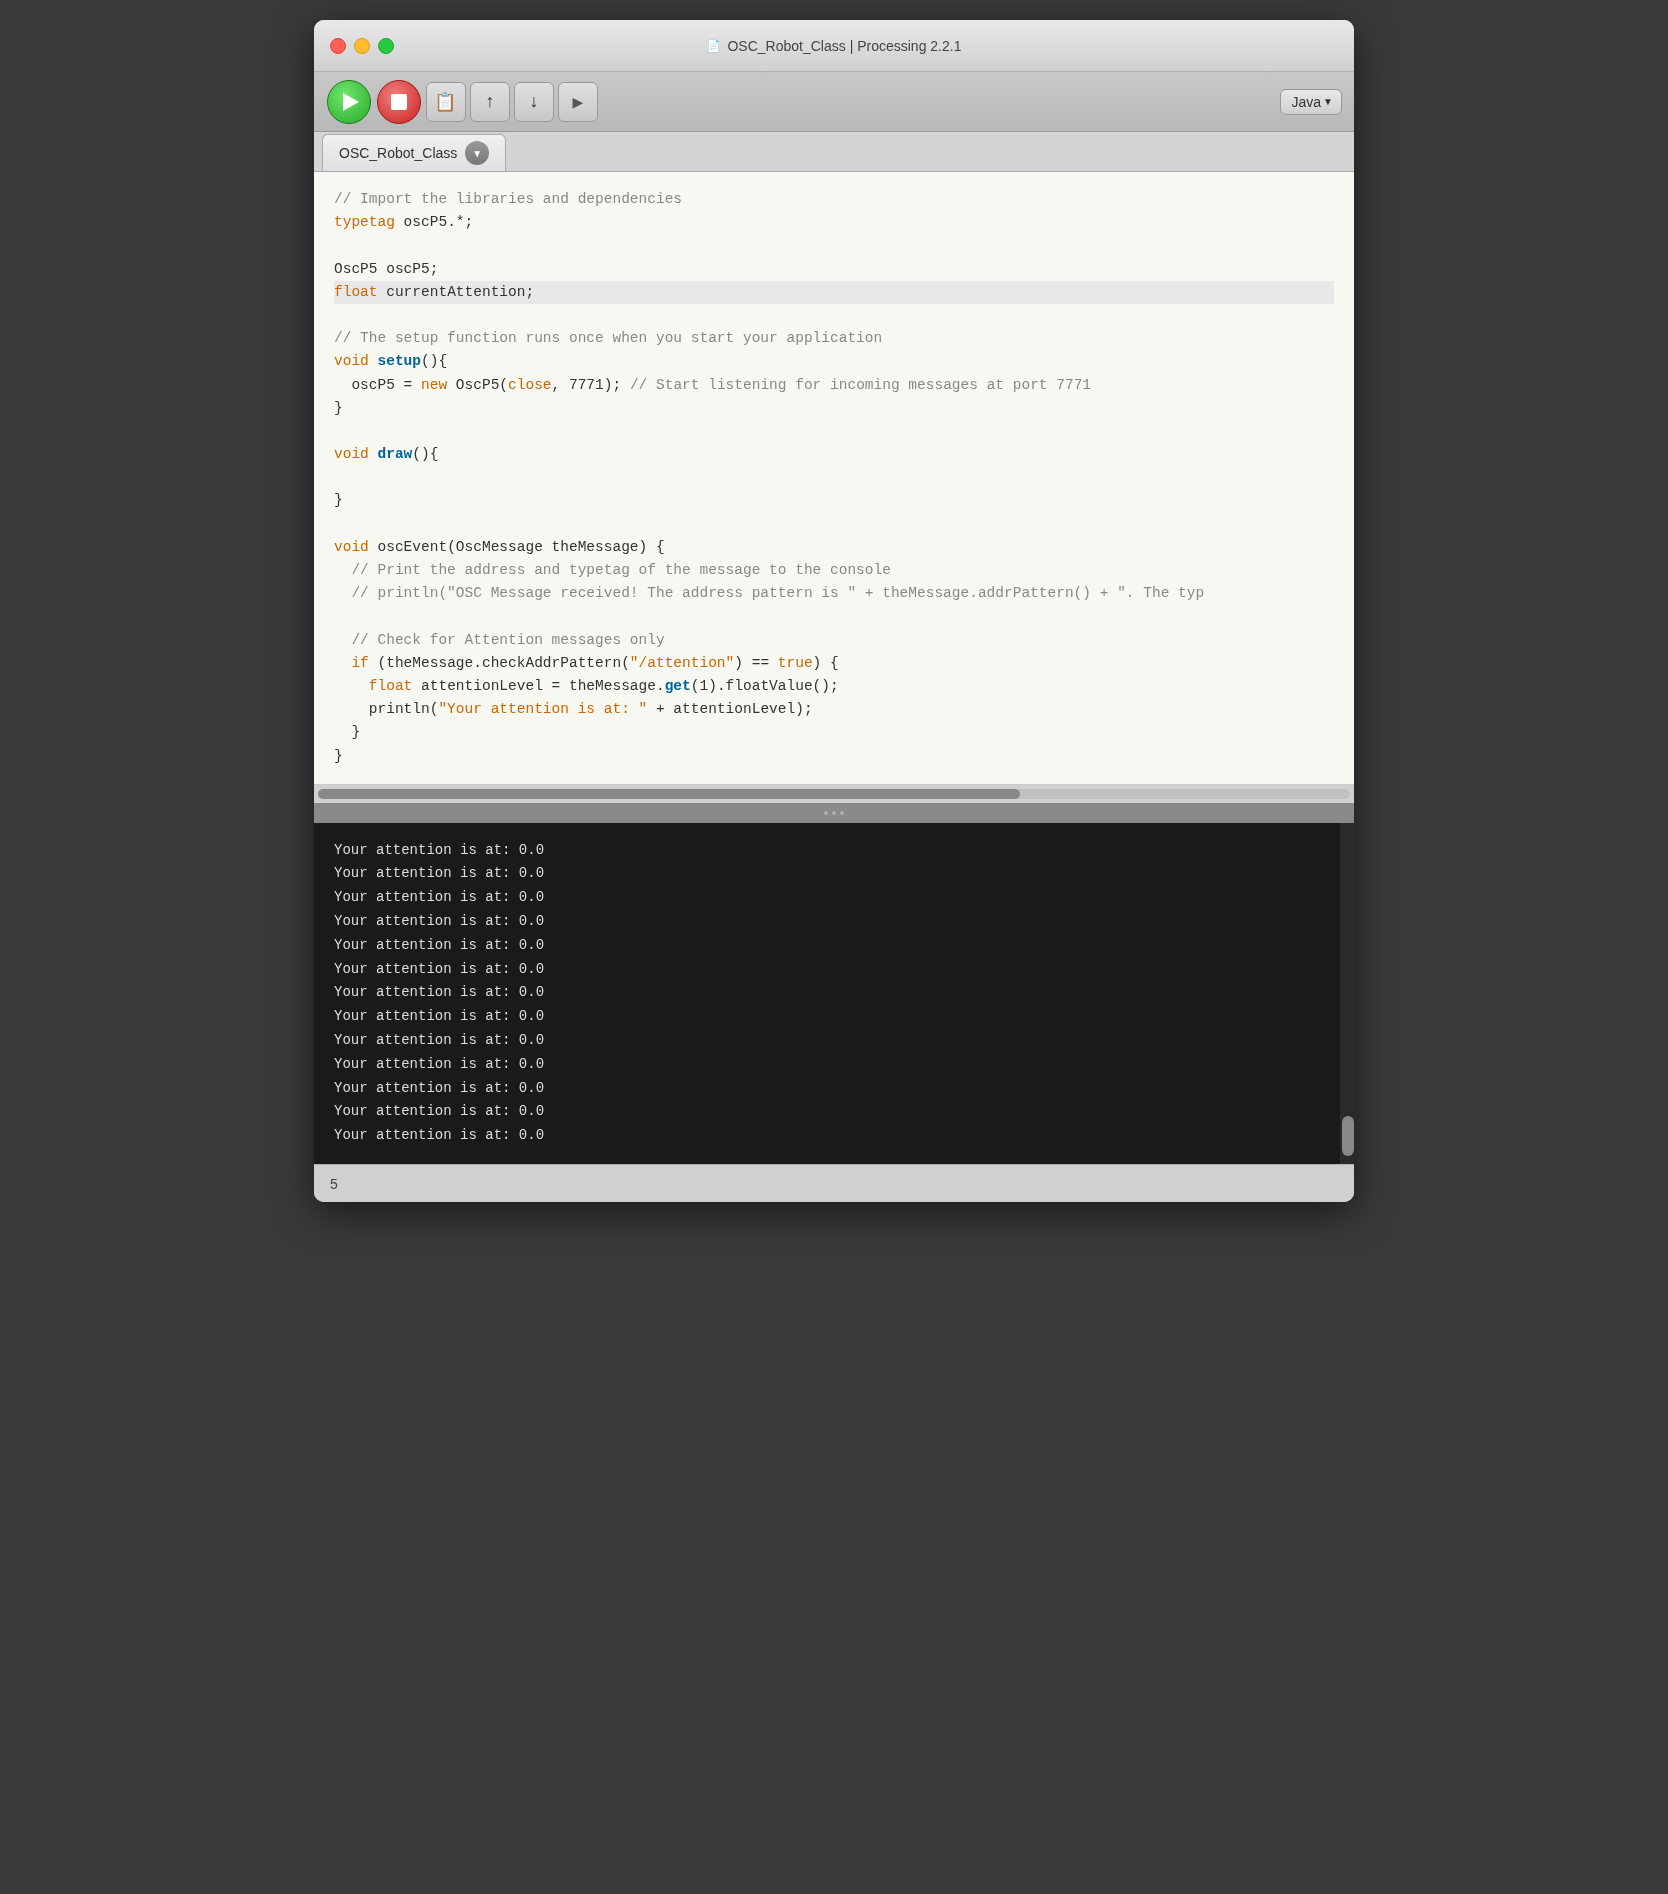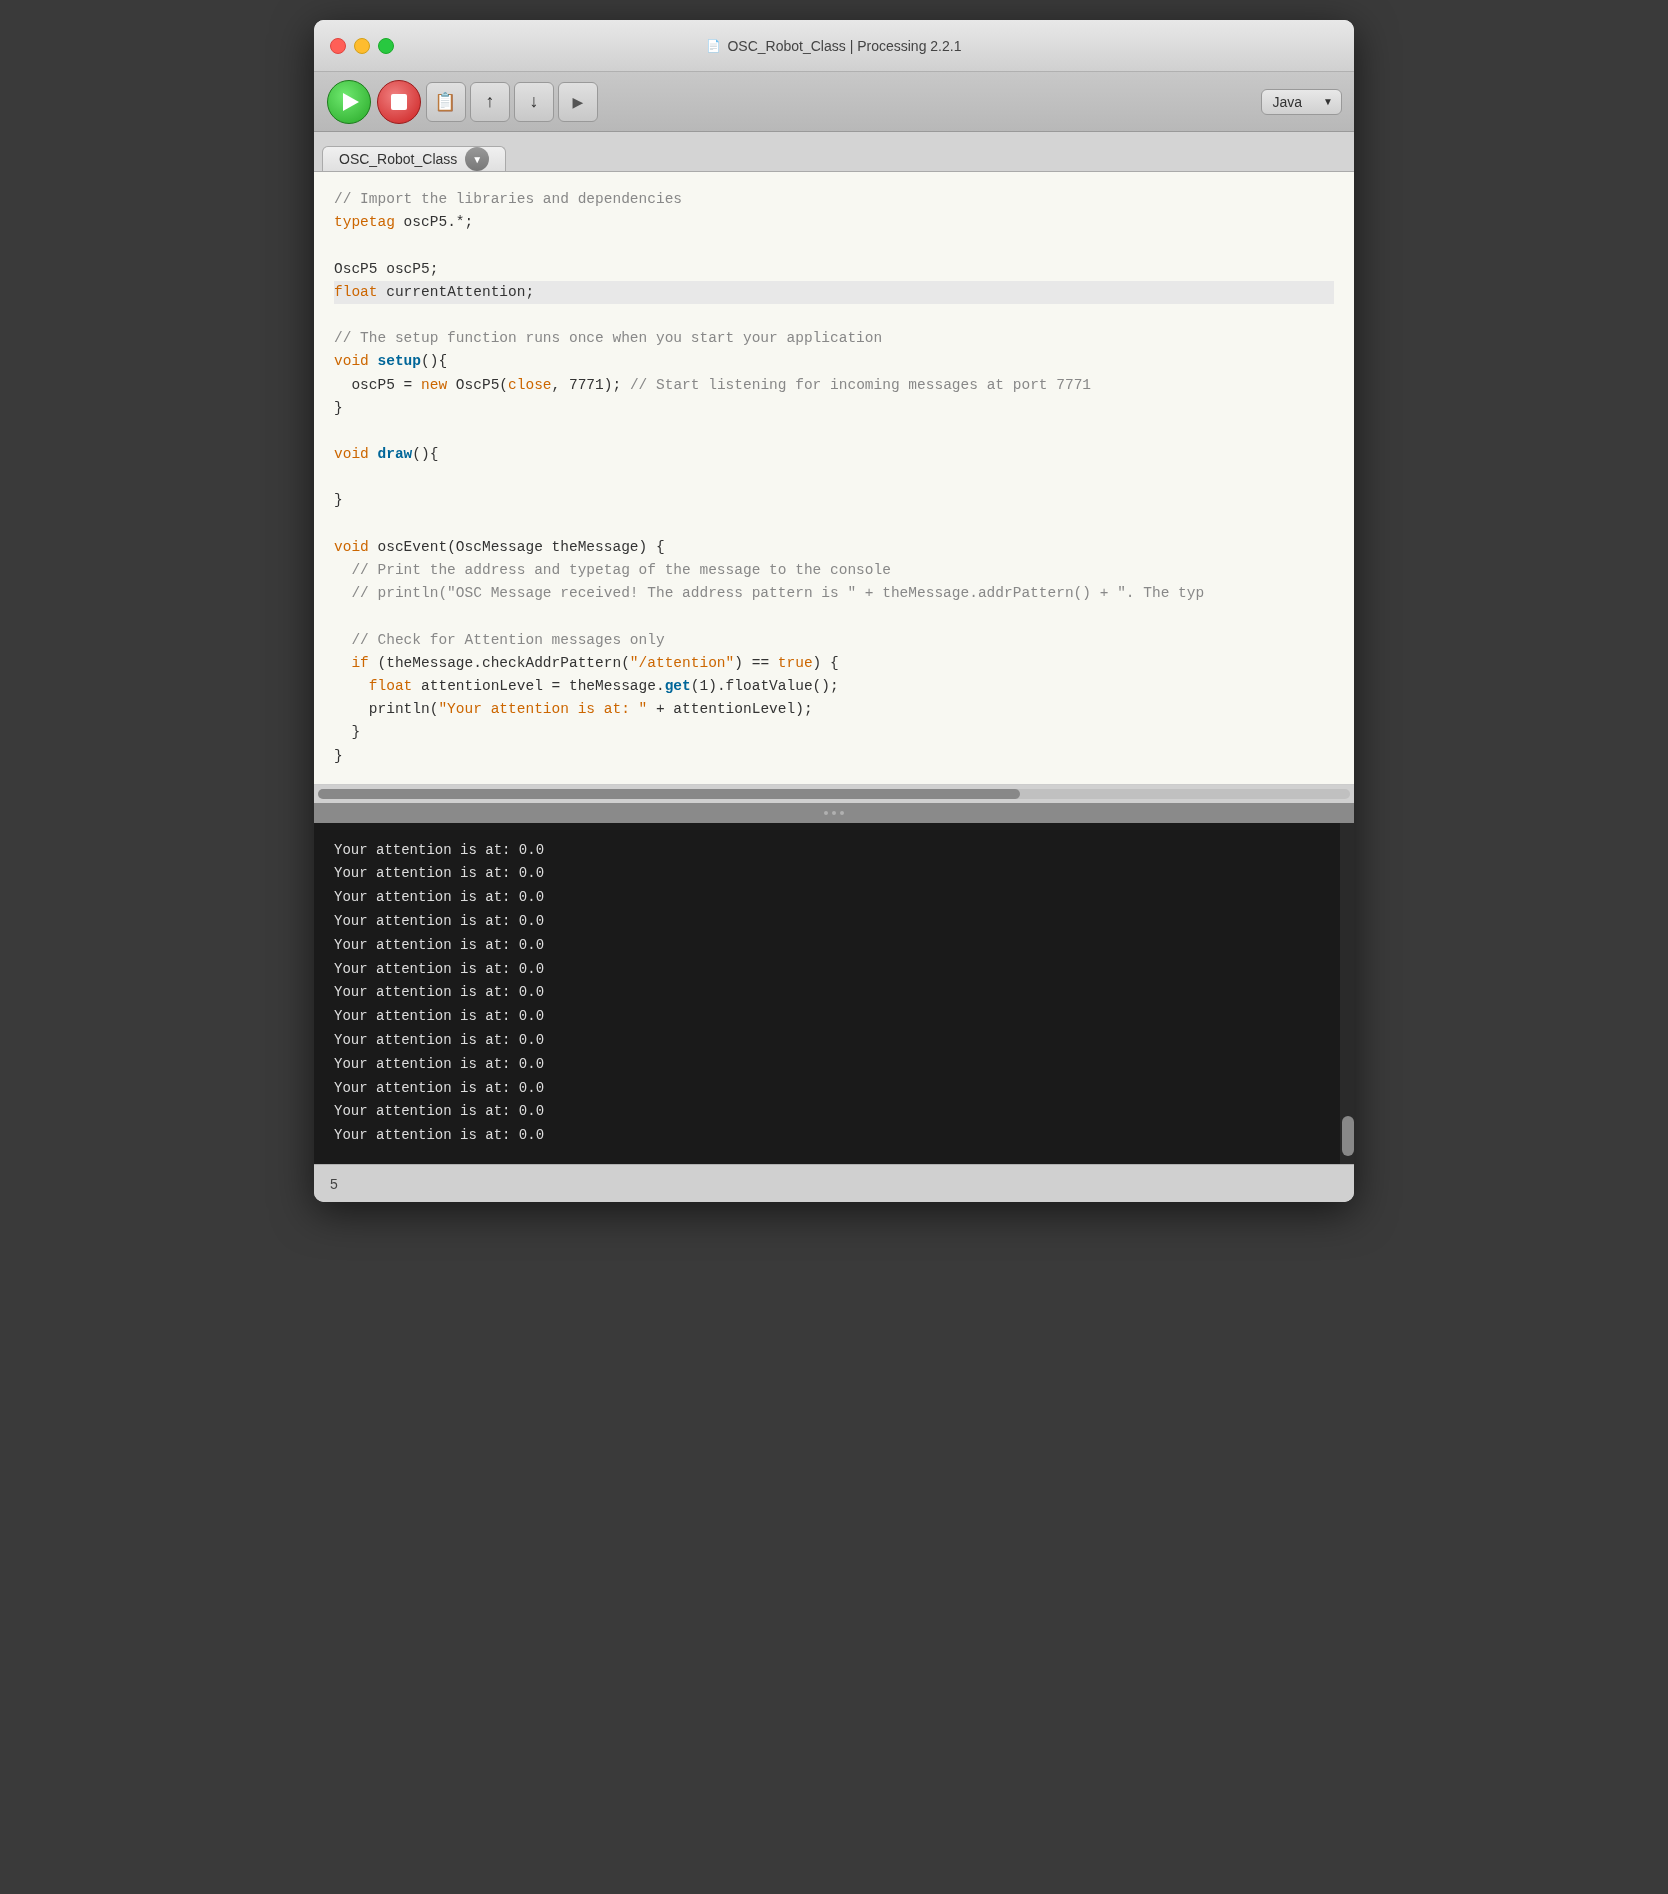--- a/index.html
+++ b/index.html
@@ -140,21 +140,21 @@
       font-size: 16px;
       color: #333;
     }
 
     .java-dropdown {
       position: absolute;
       right: 12px;
       background: linear-gradient(to bottom, #e8e8e8, #d0d0d0);
       border: 1px solid #999;
       border-radius: 6px;
-      padding: 4px 39px 4px 10px;
+      padding: 4px 20px 4px 10px;
       font-size: 14px;
       font-family: -apple-system, sans-serif;
       cursor: pointer;
       color: #333;
       display: flex;
       align-items: center;
       gap: 6px;
     }
 
     .java-dropdown::after {
@@ -172,21 +172,21 @@
       align-items: flex-end;
       padding: 0 8px;
       border-bottom: 1px solid #aaa;
     }
 
     .tab {
       background: linear-gradient(to bottom, #f0f0f0, #e0e0e0);
       border: 1px solid #aaa;
       border-bottom: none;
       border-radius: 6px 6px 0 0;
-      padding: 0 16px;
+      padding: 6px 16px;
       font-size: 14px;
       font-family: -apple-system, sans-serif;
       color: #333;
       cursor: pointer;
       display: flex;
       align-items: center;
       gap: 8px;
     }
 
     .tab-dropdown {

